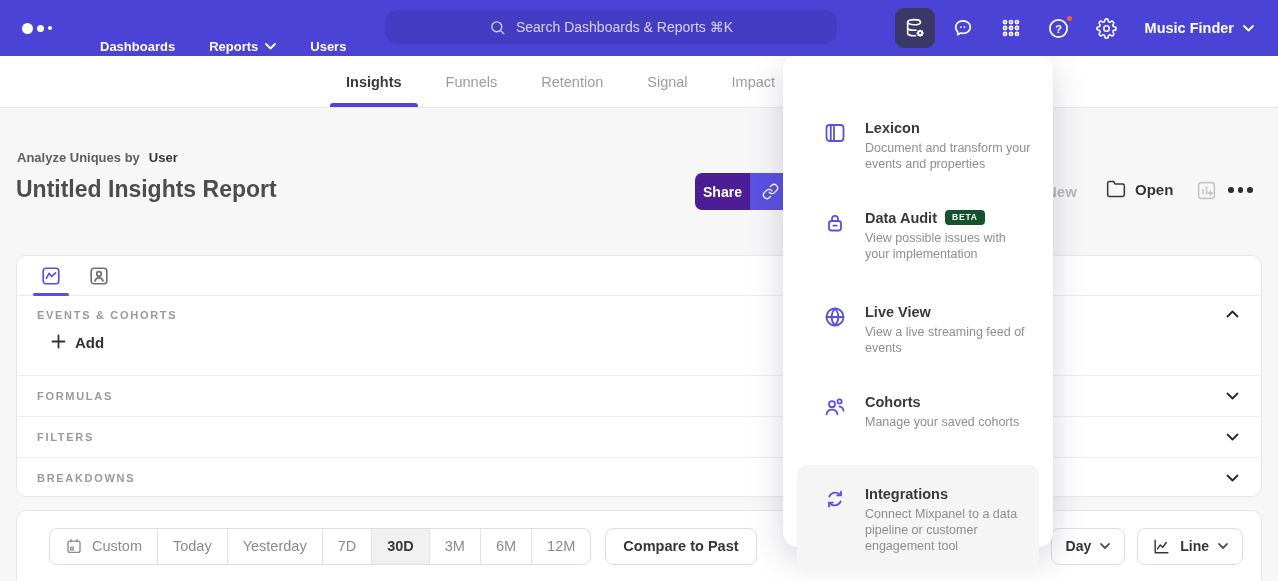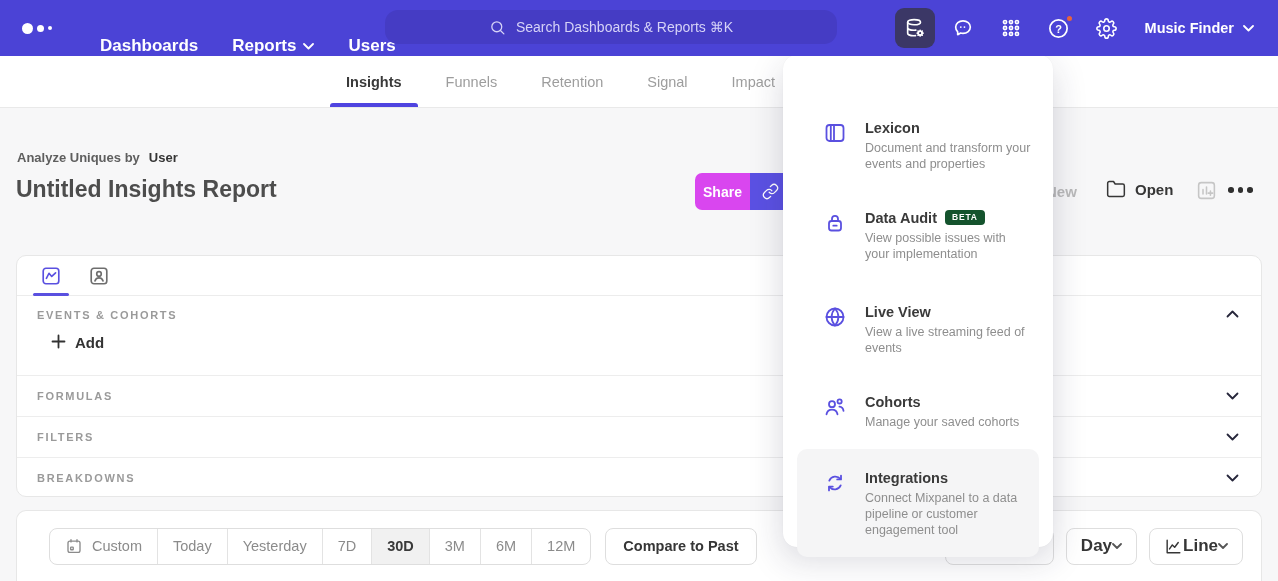--- a/index.html
+++ b/index.html
@@ -9,21 +9,21 @@
   svg{display:block;fill:none;stroke:currentColor;stroke-width:1.8;stroke-linecap:round;stroke-linejoin:round;}
 
   
   .topnav{position:absolute;top:0;left:0;right:0;height:56px;background:#4b43d6;display:flex;
           align-items:center;color:#fff;z-index:50;}
   .logo{display:flex;align-items:center;gap:4px;margin-left:22px;width:44px;}
   .logo i{display:block;border-radius:50%;background:#fff;}
   .logo i:nth-child(1){width:11px;height:11px;}
   .logo i:nth-child(2){width:7px;height:7px;}
   .logo i:nth-child(3){width:4px;height:4px;}
-  .nav-item{margin-left:34px;font-size:17px;font-weight:700;display:flex;align-items:center;gap:7px;cursor:pointer;margin-top:36px;}
+  .nav-item{margin-left:34px;font-size:13px;font-weight:700;display:flex;align-items:center;gap:7px;cursor:pointer;margin-top:36px;}
   .searchpill{position:absolute;left:385px;top:10px;width:452px;height:34px;background:#453cc4;
               border-radius:13px;display:flex;align-items:center;justify-content:center;gap:10px;
               color:#d6d3f7;font-size:14px;cursor:text;}
   .nav-right{position:absolute;right:16px;top:0;height:56px;display:flex;align-items:center;gap:8px;}
   .nav-ico{width:40px;height:40px;display:flex;align-items:center;justify-content:center;border-radius:9px;cursor:pointer;position:relative;}
   .nav-ico.active{background:#3b3766;}
   .notif-dot{position:absolute;top:6px;right:5px;width:9px;height:9px;border-radius:50%;
              background:#e8633c;border:2px solid #4b43d6;}
   .project{display:flex;align-items:center;gap:9px;font-size:14.5px;font-weight:700;margin-left:10px;margin-right:8px;cursor:pointer;}
 
@@ -33,21 +33,21 @@
   .tab{display:flex;align-items:center;padding:0 22px;font-size:14.5px;color:#9d9d9d;position:relative;cursor:pointer;}
   .tab.active{color:#3a3a3a;font-weight:700;}
   .tab.active::after{content:"";position:absolute;left:6px;right:6px;bottom:0;height:4px;
                      background:#4f44e0;border-radius:3px 3px 0 0;}
 
   
   .ctx-line{position:absolute;left:17px;top:150px;font-size:13px;font-weight:700;color:#5e5e5e;}
   .ctx-line b{color:#343434;margin-left:9px;font-weight:800;}
   .page-title{position:absolute;left:16px;top:176px;font-size:23px;font-weight:800;color:#4d4d4d;}
   .share-group{position:absolute;left:695px;top:173px;height:37px;display:flex;z-index:1;}
-  .share-btn{width:55px;background:#d946ef;color:#fff;font-size:14px;font-weight:700;
+  .share-btn{width:55px;background:#4c1d95;color:#fff;font-size:14px;font-weight:700;
              border:none;border-radius:7px 0 0 7px;display:flex;align-items:center;justify-content:center;cursor:pointer;}
   .link-btn{width:41px;background:#5b51e3;color:#fff;border:none;border-radius:0 7px 7px 0;
             display:flex;align-items:center;justify-content:center;cursor:pointer;}
   .new-label{position:absolute;left:1046px;top:183px;font-size:15px;font-weight:700;color:#b9b9b9;cursor:pointer;}
   .open-btn{position:absolute;left:1106px;top:179px;display:flex;align-items:center;gap:9px;
             font-size:15px;font-weight:700;color:#363636;cursor:pointer;}
   .chartadd-btn{position:absolute;left:1196px;top:180px;color:#c6c6c6;cursor:pointer;}
   .more-btn{position:absolute;left:1228px;top:187px;display:flex;gap:4px;cursor:pointer;}
   .more-btn i{width:5.5px;height:5.5px;border-radius:50%;background:#303030;display:block;}
 
@@ -74,38 +74,38 @@
                 display:flex;align-items:center;padding:0 18px 0 32px;}
   .seg-group{display:flex;border:1px solid #dedede;border-radius:8px;height:37px;overflow:hidden;background:#fff;}
   .seg{display:flex;align-items:center;gap:9px;padding:0 15px;font-size:14.5px;color:#8b8b8b;
        border-left:1px solid #e3e3e3;cursor:pointer;white-space:nowrap;}
   .seg:first-child{border-left:none;}
   .seg.active{background:#f1f1f1;color:#393939;font-weight:700;}
   .compare-btn{margin-left:14px;height:37px;border:1px solid #dedede;border-radius:8px;background:#fff;
                padding:0 17px;font-size:14.5px;font-weight:600;color:#363636;display:flex;align-items:center;cursor:pointer;}
   .tb-spacer{flex:1;}
   .ctl-btn{height:37px;border:1px solid #dedede;border-radius:8px;background:#fff;display:flex;
-           align-items:center;padding:0 14px;font-size:17px;font-weight:600;color:#363636;
+           align-items:center;gap:9px;padding:0 14px;font-size:14px;font-weight:600;color:#363636;
            margin-left:12px;cursor:pointer;white-space:nowrap;}
   .ctl-btn .caret{color:#555;}
 
   
   .panel{position:absolute;left:783px;top:55px;width:270px;height:492px;background:#fff;
          border-radius:14px;box-shadow:0 12px 34px rgba(35,35,65,.18),0 0 1px rgba(0,0,0,.08);
          padding-top:35px;z-index:40;}
   .p-item{display:flex;padding:0 22px 0 40px;cursor:pointer;}
   .p-item .p-ico{width:24px;flex-shrink:0;margin-right:18px;color:#5a50e0;padding-top:1px;}
   .p-title{font-size:14.5px;font-weight:700;color:#3a3a3a;display:flex;align-items:center;gap:8px;margin-bottom:4px;}
   .p-desc{font-size:12.5px;color:#8e8e8e;line-height:1.3;max-width:174px;}
   .beta-badge{background:#14532d;color:#fff;font-size:8.5px;font-weight:700;letter-spacing:.8px;
               padding:3px 7px;border-radius:4px;line-height:1;}
   .p-item.m1{margin-bottom:37px;margin-top:30px;}
   .p-item.m2{margin-bottom:42px;}
   .p-item.m3{margin-bottom:37px;}
-  .p-item.m4{margin-bottom:19px;}
+  .p-item.m4{margin-bottom:35px;}
   .p-item.highlighted{background:#f5f5f6;border-radius:10px;margin:0 14px;padding:21px 16px 18px 26px;}
 
   .caret{flex-shrink:0;}
 </style>
 </head>
 <body>
 
 <div id="app">
 
   <div class="topnav">

